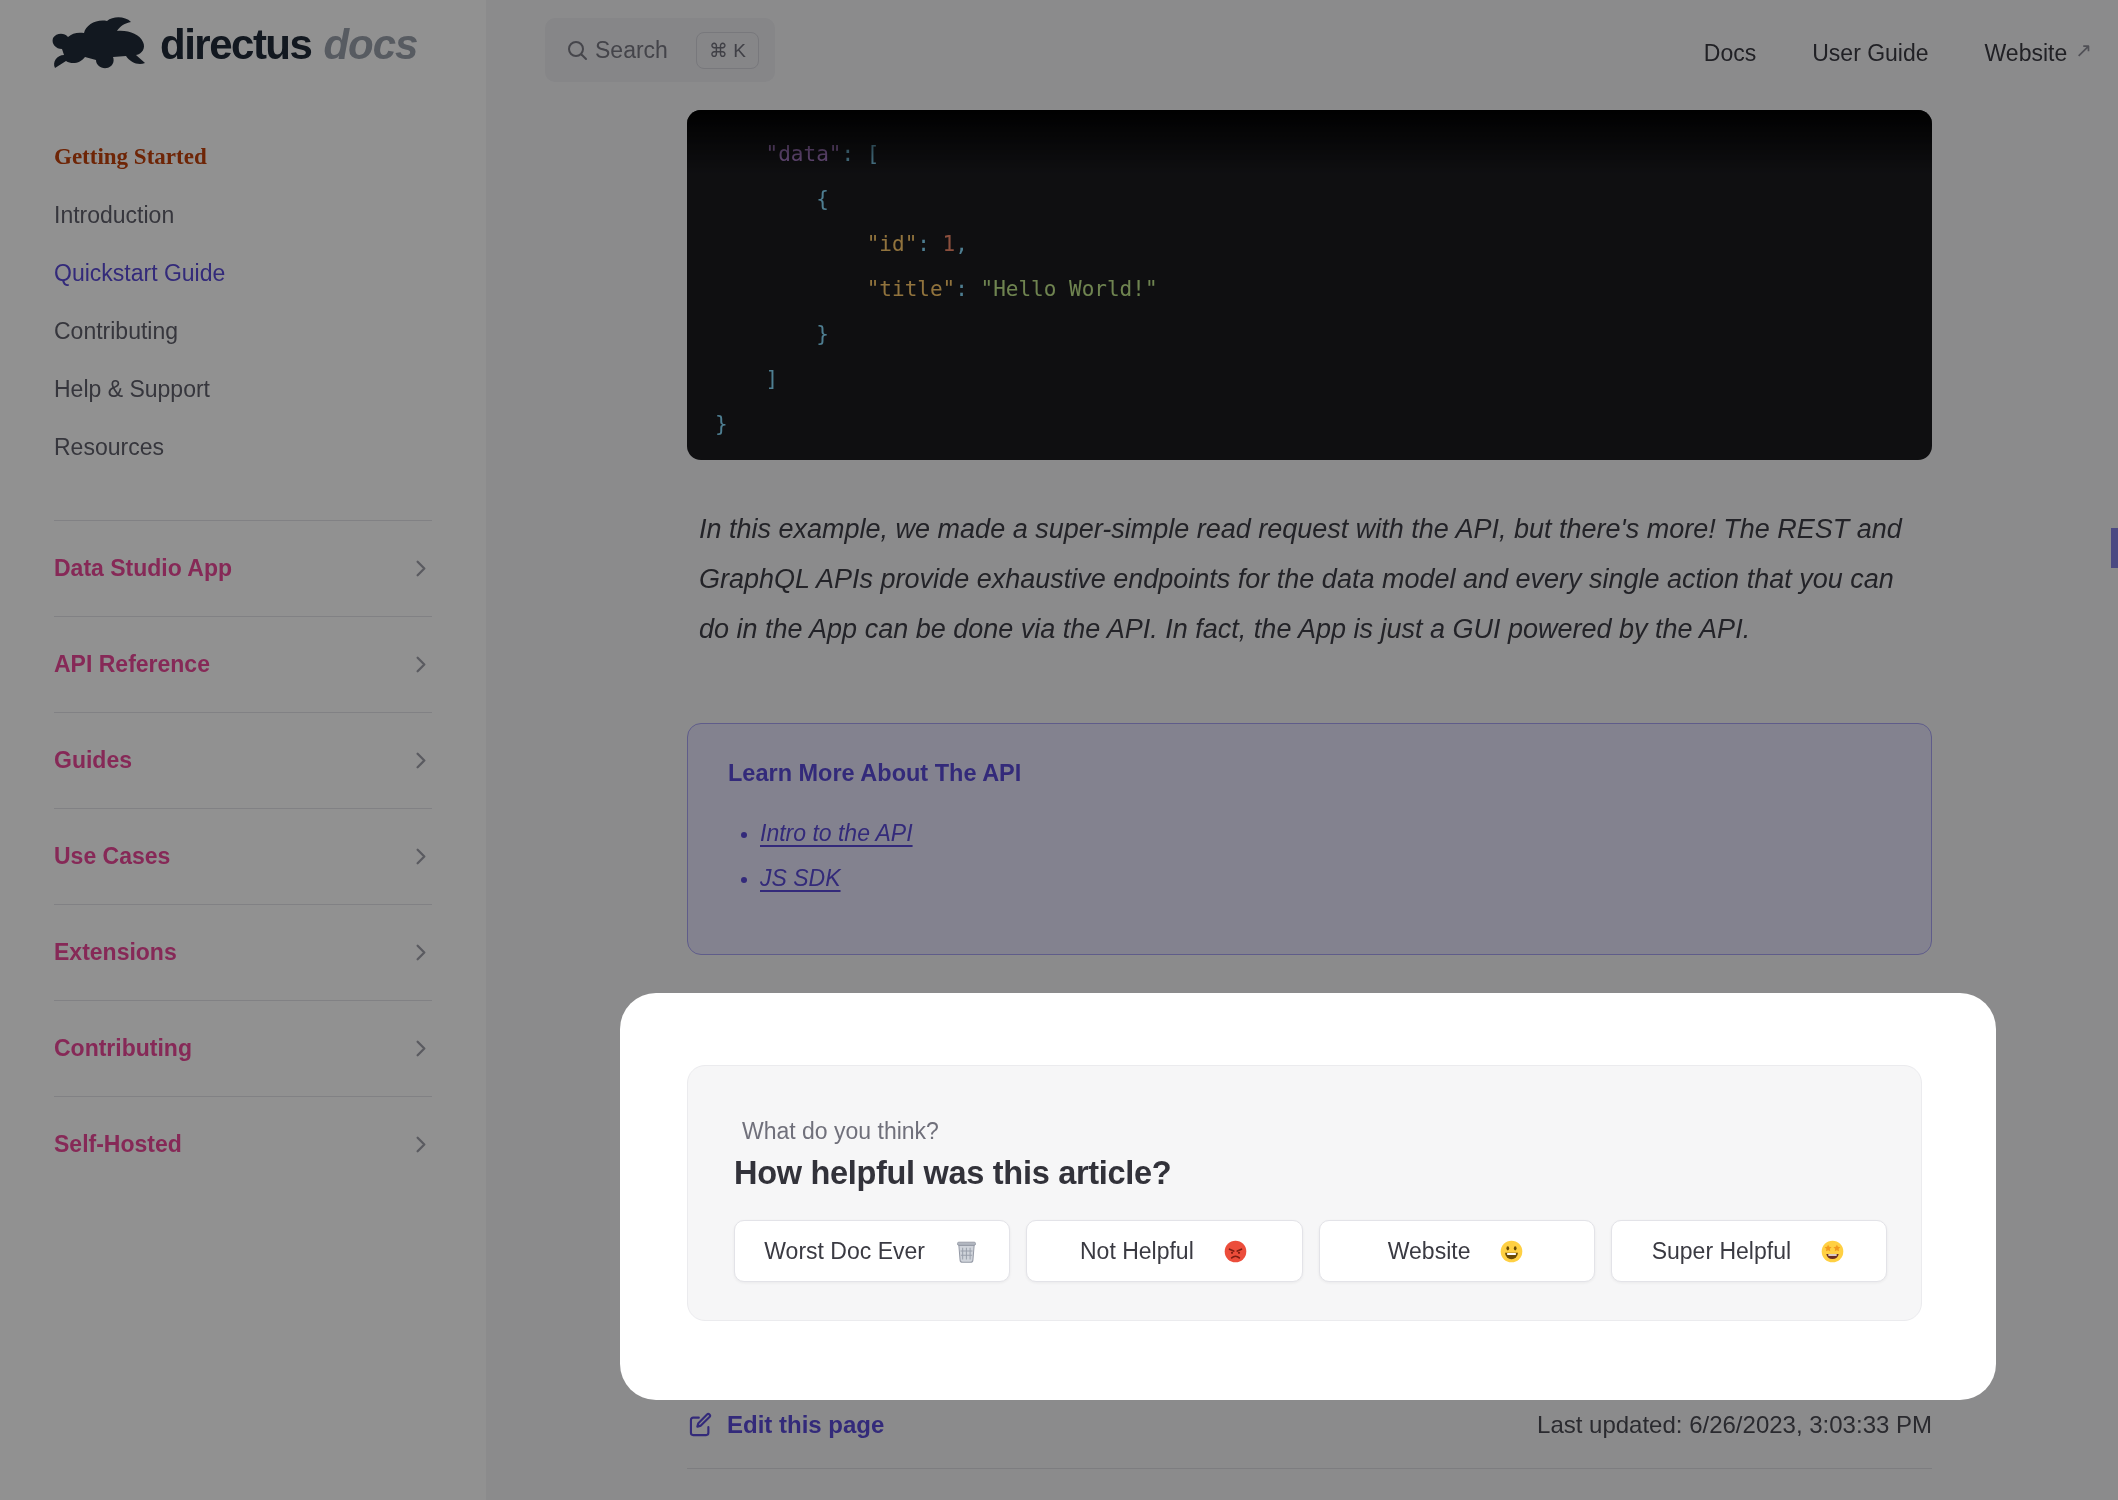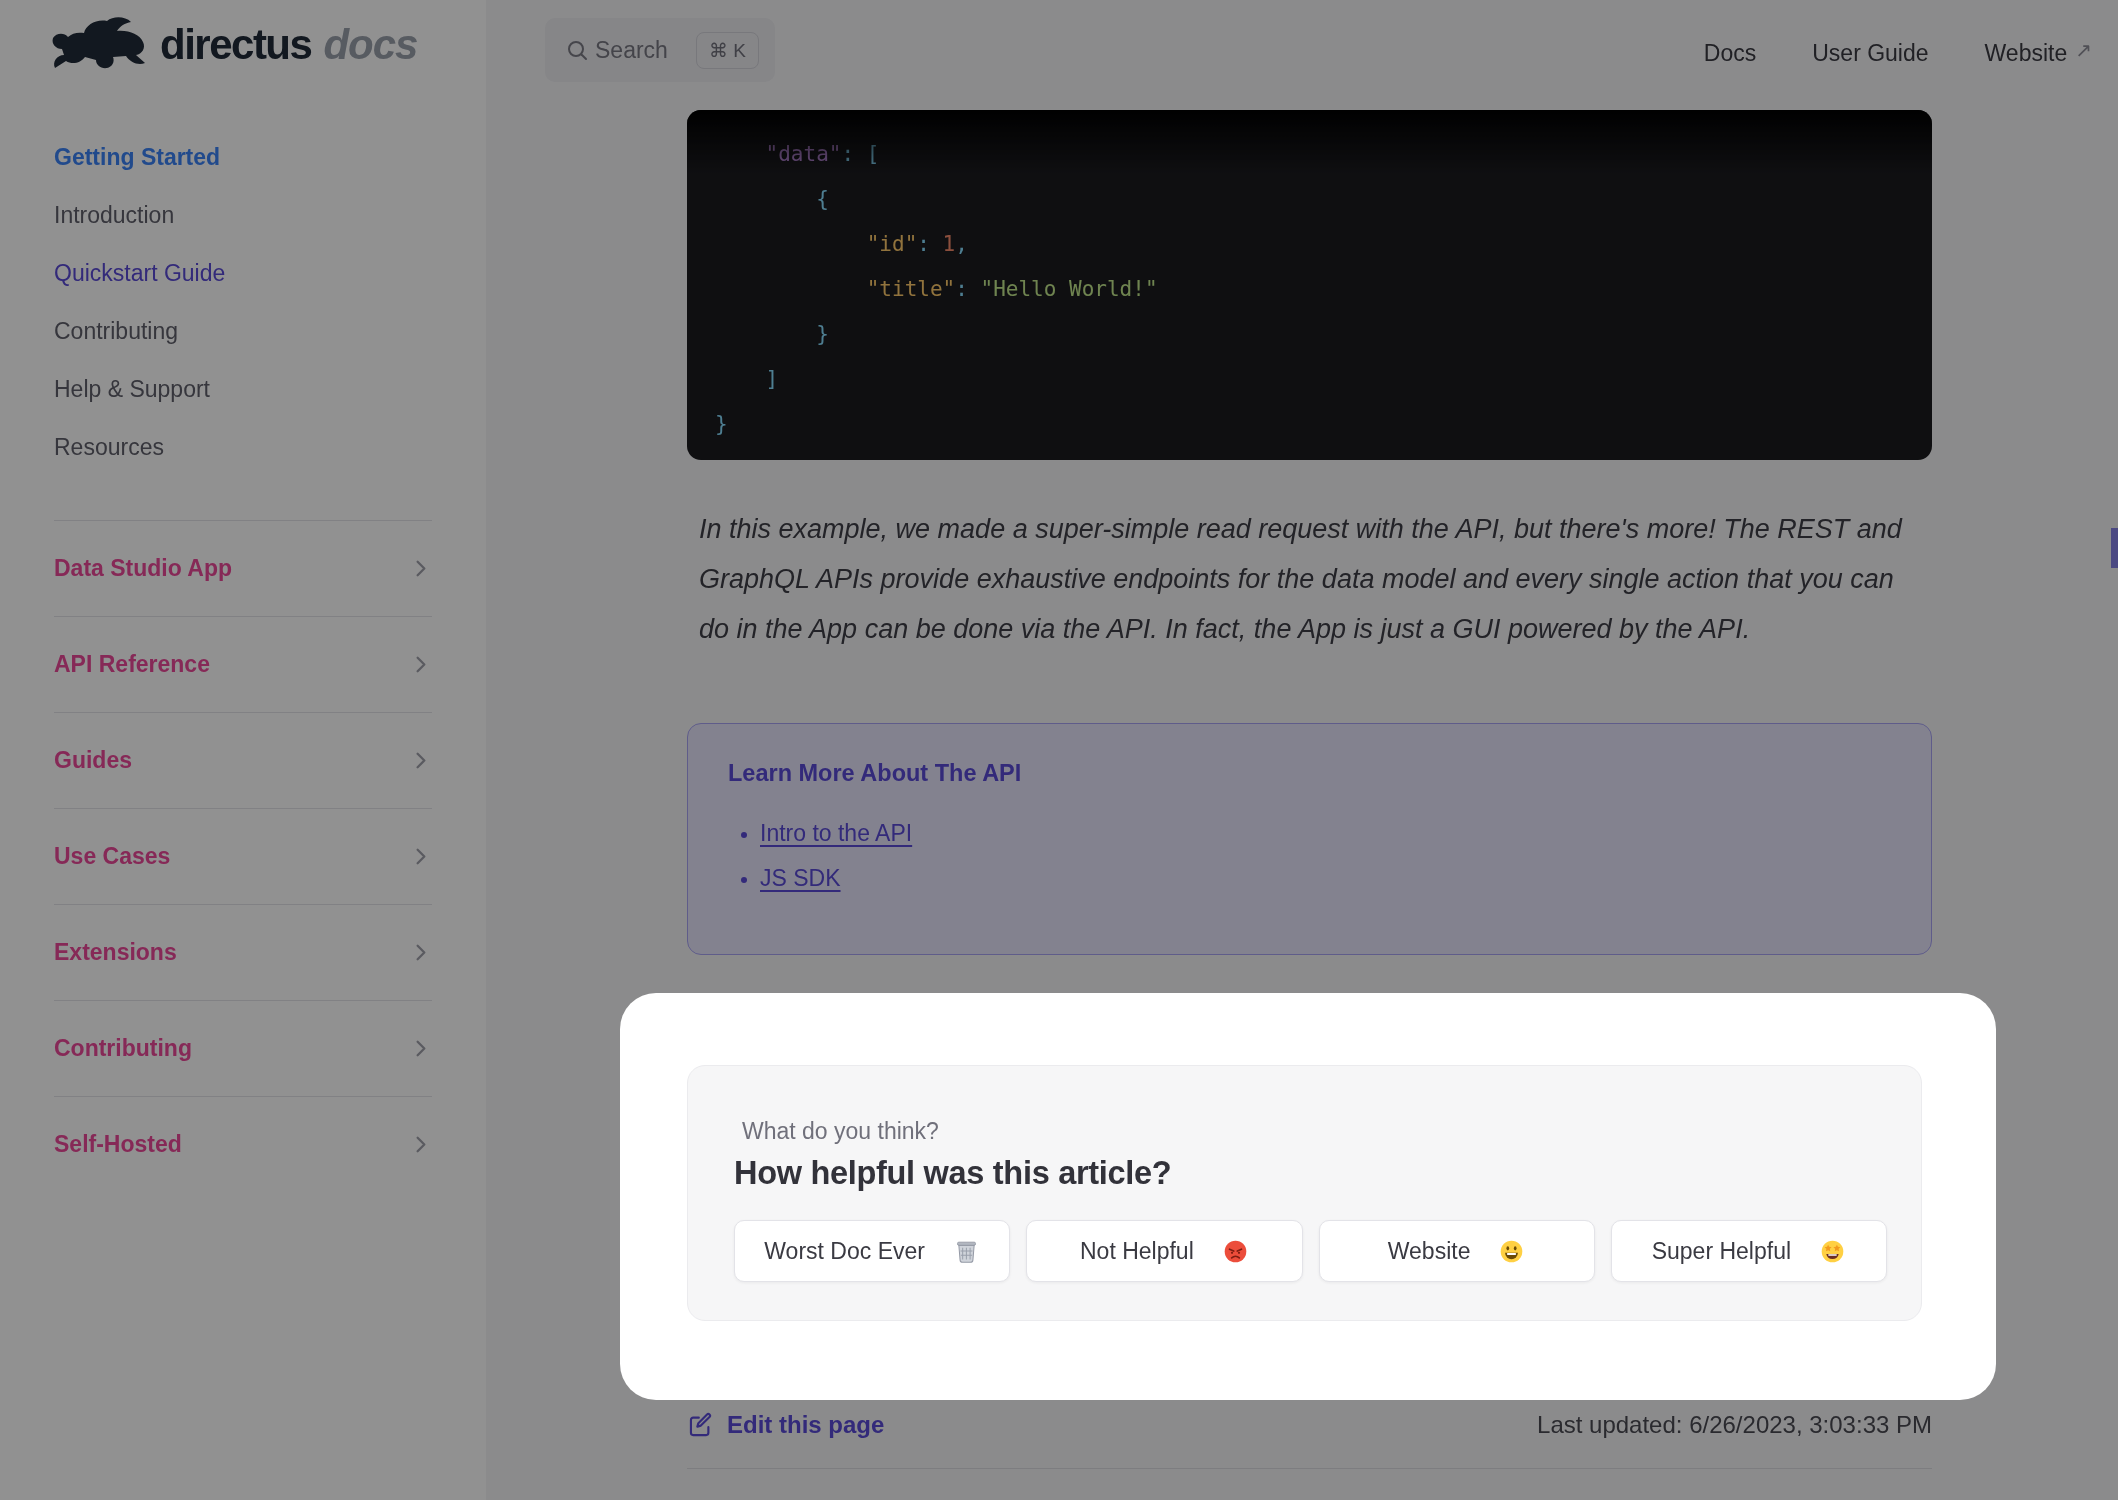--- a/index.html
+++ b/index.html
@@ -7,21 +7,21 @@
         background:#f5f5f7;font-family:"Liberation Sans","DejaVu Sans",sans-serif;}
 
   
   .sidebar{position:absolute;left:0;top:0;width:486px;height:1500px;background:#ffffff;}
   .logo{position:absolute;left:50px;top:14px;display:flex;align-items:center;gap:10px;text-decoration:none;cursor:pointer;}
   .logo-mark svg{display:block;}
   .logo-name{font-size:42px;font-weight:800;letter-spacing:-1.5px;color:var(--logo-ink);}
   .logo-suffix{font-size:42px;font-weight:700;font-style:italic;letter-spacing:-1px;color:#9aa0ab;margin-left:2px;}
   .side-top{position:absolute;left:54px;top:128px;width:378px;}
   .side-item{height:58px;display:flex;align-items:center;font-size:23px;font-weight:500;color:#60606b;cursor:pointer;}
-  .side-item.bold{font-weight:700;color:#3b82f6;}
+  .side-item.bold{font-weight:700;color:#c2410c;font-family:Liberation Serif, serif;}
   .side-item.active{color:var(--accent);font-weight:500;}
   .side-sections{position:absolute;left:54px;top:520px;width:378px;}
   .side-section{height:95px;display:flex;align-items:center;justify-content:space-between;
                 border-top:1px solid #e3e3e8;cursor:pointer;}
   .sec-label{font-size:23px;font-weight:700;color:#ec4899;}
   .chev svg{display:block;}
 
   
   .topnav{position:absolute;left:486px;top:0;right:0;height:106px;}
   .search{position:absolute;left:59px;top:18px;height:64px;display:flex;align-items:center;gap:6px;
@@ -47,21 +47,21 @@
   .tk-prop{color:var(--code-prop);} .tk-key{color:var(--code-key);} .tk-num{color:var(--code-num);}
   .tk-str{color:var(--code-str);} .tk-punct{color:var(--code-punct);}
 
   .para{position:absolute;top:492px;left:0;right:0;margin:12px;font-style:italic;font-size:27px;
         line-height:50px;color:#3f3f47;}
 
   .tipbox{position:absolute;top:723px;left:0;right:0;height:232px;box-sizing:border-box;
           background:var(--tip-bg);border:1.5px solid var(--tip-border);border-radius:14px;
           padding:36px 40px 0 40px;}
   .tip-title{margin:0 0 24px 0;font-size:23.5px;font-weight:700;color:var(--accent);}
-  .tip-list{margin:0;padding-left:32px;}
+  .tip-list{margin:0;padding-left:32px;font-style:italic;}
   .tip-list li{font-size:23px;line-height:45px;color:var(--accent);}
   .tip-list li::marker{color:var(--accent);font-size:20px;}
   .tip-link{color:var(--accent);text-decoration:underline;text-underline-offset:4px;cursor:pointer;}
 
   .footer{position:absolute;top:1402px;left:0;right:0;height:46px;display:flex;
           align-items:center;justify-content:space-between;}
   .edit{display:flex;align-items:center;gap:13px;color:var(--accent);font-size:24px;font-weight:600;
         text-decoration:none;cursor:pointer;}
   .edit-icon{display:flex;}
   .updated{font-size:24px;font-weight:500;color:#4b4b53;}

